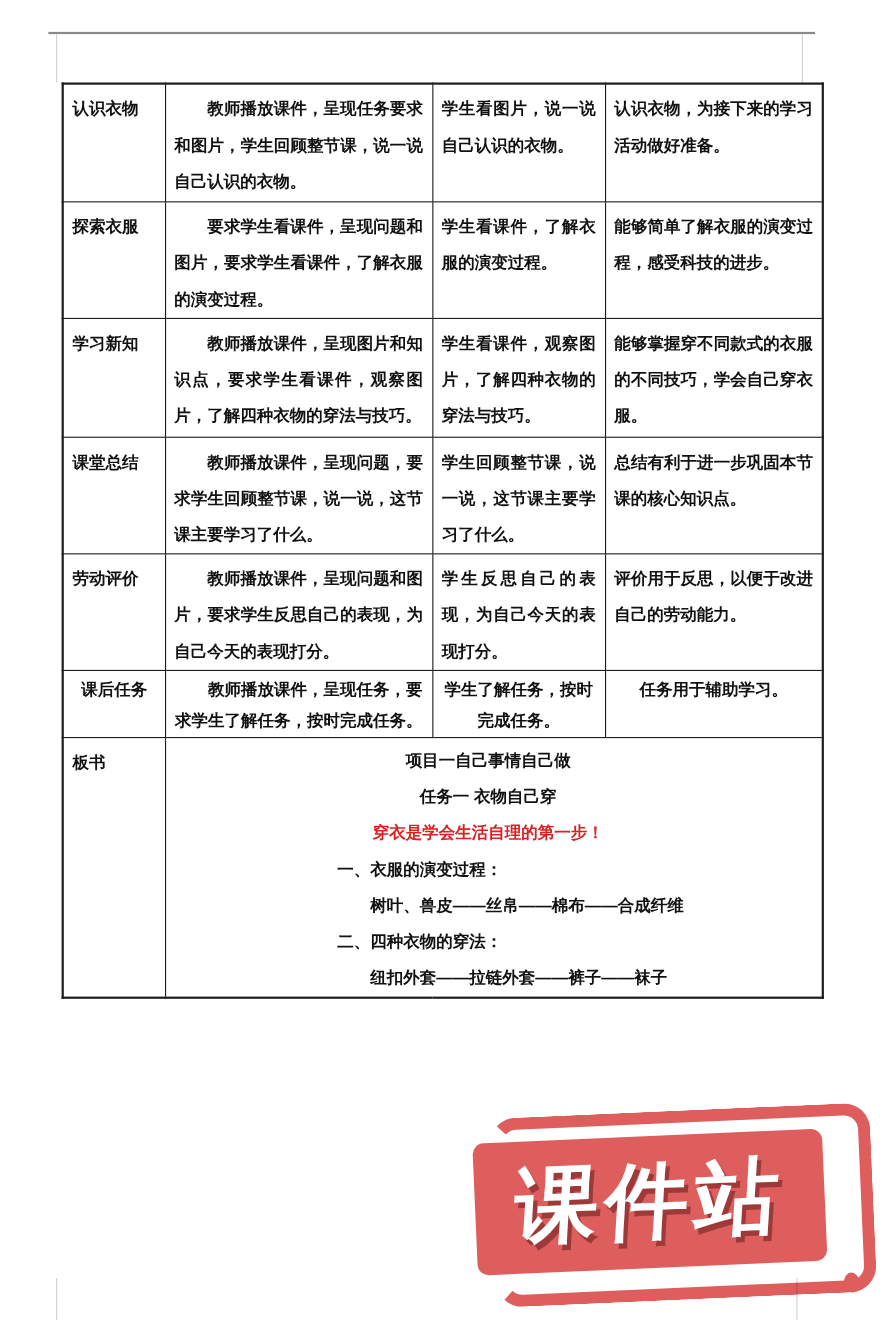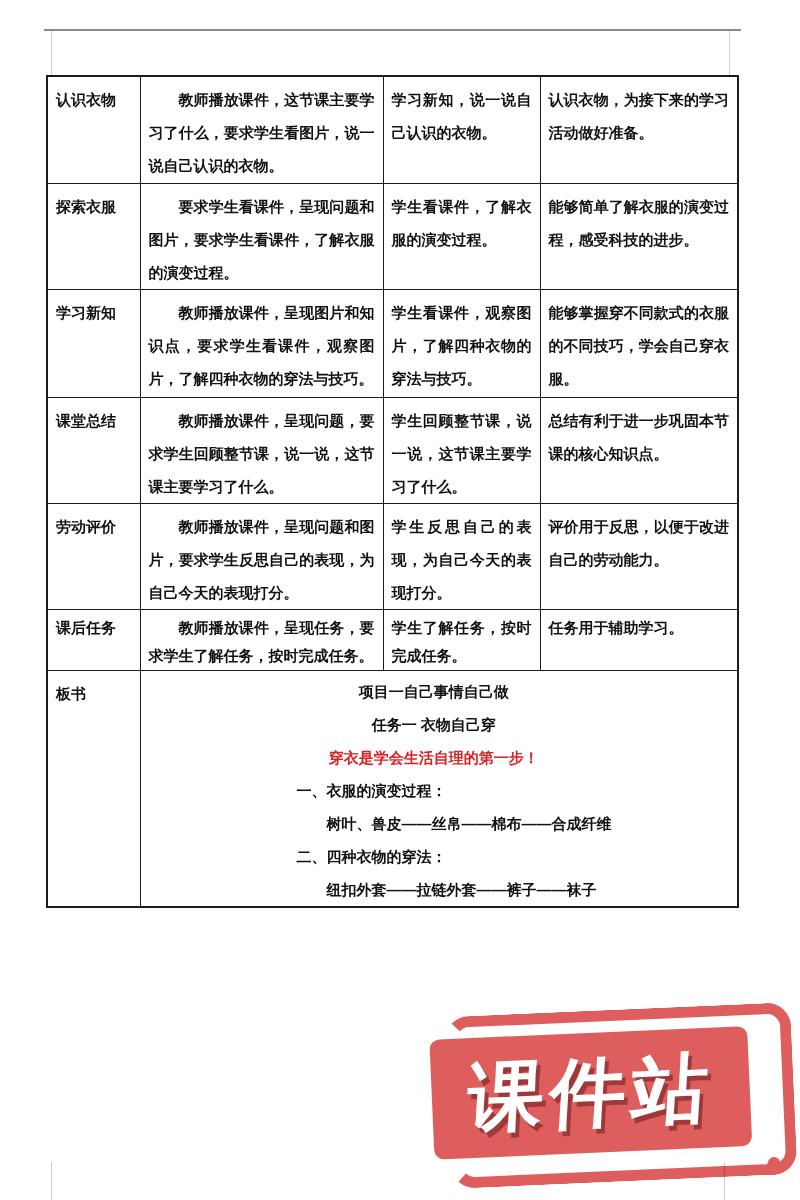--- a/index.html
+++ b/index.html
@@ -10,33 +10,33 @@
   }
   
   .top-rule{position:absolute;left:44px;top:29px;width:697px;height:2px;background:#8a8a8a;}
   .guide{position:absolute;width:1px;background:#cfcfcf;}
   .guide.tl{left:51px;top:31px;height:44px;}
   .guide.tr{left:729px;top:31px;height:44px;}
   .guide.bl{left:51px;top:1162px;height:38px;}
   .guide.br{left:724px;top:1162px;height:38px;}
 
   
-  .sheet{position:absolute;left:46px;top:75px;}
+  .sheet{position:absolute;left:56px;top:75px;}
   table{border-collapse:collapse;table-layout:fixed;width:691px;}
   td{
     border:1.5px solid #1c1c1c;vertical-align:top;
     padding:6px 8px 0 8px;
     font-size:15px;font-weight:bold;color:#111;
     line-height:33px;overflow:hidden;
     text-align:justify;
   }
   table{border:2px solid #1c1c1c;}
   td.step{text-align:left;}
   td.teacher div{text-indent:2em;}
-  tr.r8 td{line-height:28px;padding-top:4px;}
+  tr.r8 td{line-height:28px;padding-top:4px;text-align:center;}
 
   
   td.board-cell{padding:4px 20px 0 10px;text-align:left;}
   .board-line{line-height:33px;white-space:pre;}
   .bc{text-align:center;}
   .slogan{color:#d92323;text-align:center;}
   .bh{padding-left:146px;}
   .bi{padding-left:176px;}
 
   
@@ -80,23 +80,23 @@
         <col style="width:93px">
         <col style="width:243px">
         <col style="width:157px">
         <col style="width:198px">
       </colgroup>
 
     <tbody>
         <tr style="height:107px">
       <td class="step">认识衣物</td>
       <td class="teacher">
-            <div>教师播放课件，这节课主要学习了什么，要求学生看图片，说一说自己认识的衣物。</div>
+            <div>教师播放课件，呈现任务要求和图片，学生回顾整节课，说一说自己认识的衣物。</div>
           </td>
-      <td>学习新知，说一说自己认识的衣物。</td>
+      <td>学生看图片，说一说自己认识的衣物。</td>
       <td>认识衣物，为接下来的学习活动做好准备。</td>
     </tr>
 
     <tr style="height:106px">
       <td class="step">探索衣服</td>
       <td class="teacher">
             <div>要求学生看课件，呈现问题和图片，要求学生看课件，了解衣服的演变过程。</div>
           </td>
       <td>学生看课件，了解衣服的演变过程。</td>
       <td>能够简单了解衣服的演变过程，感受科技的进步。</td>

